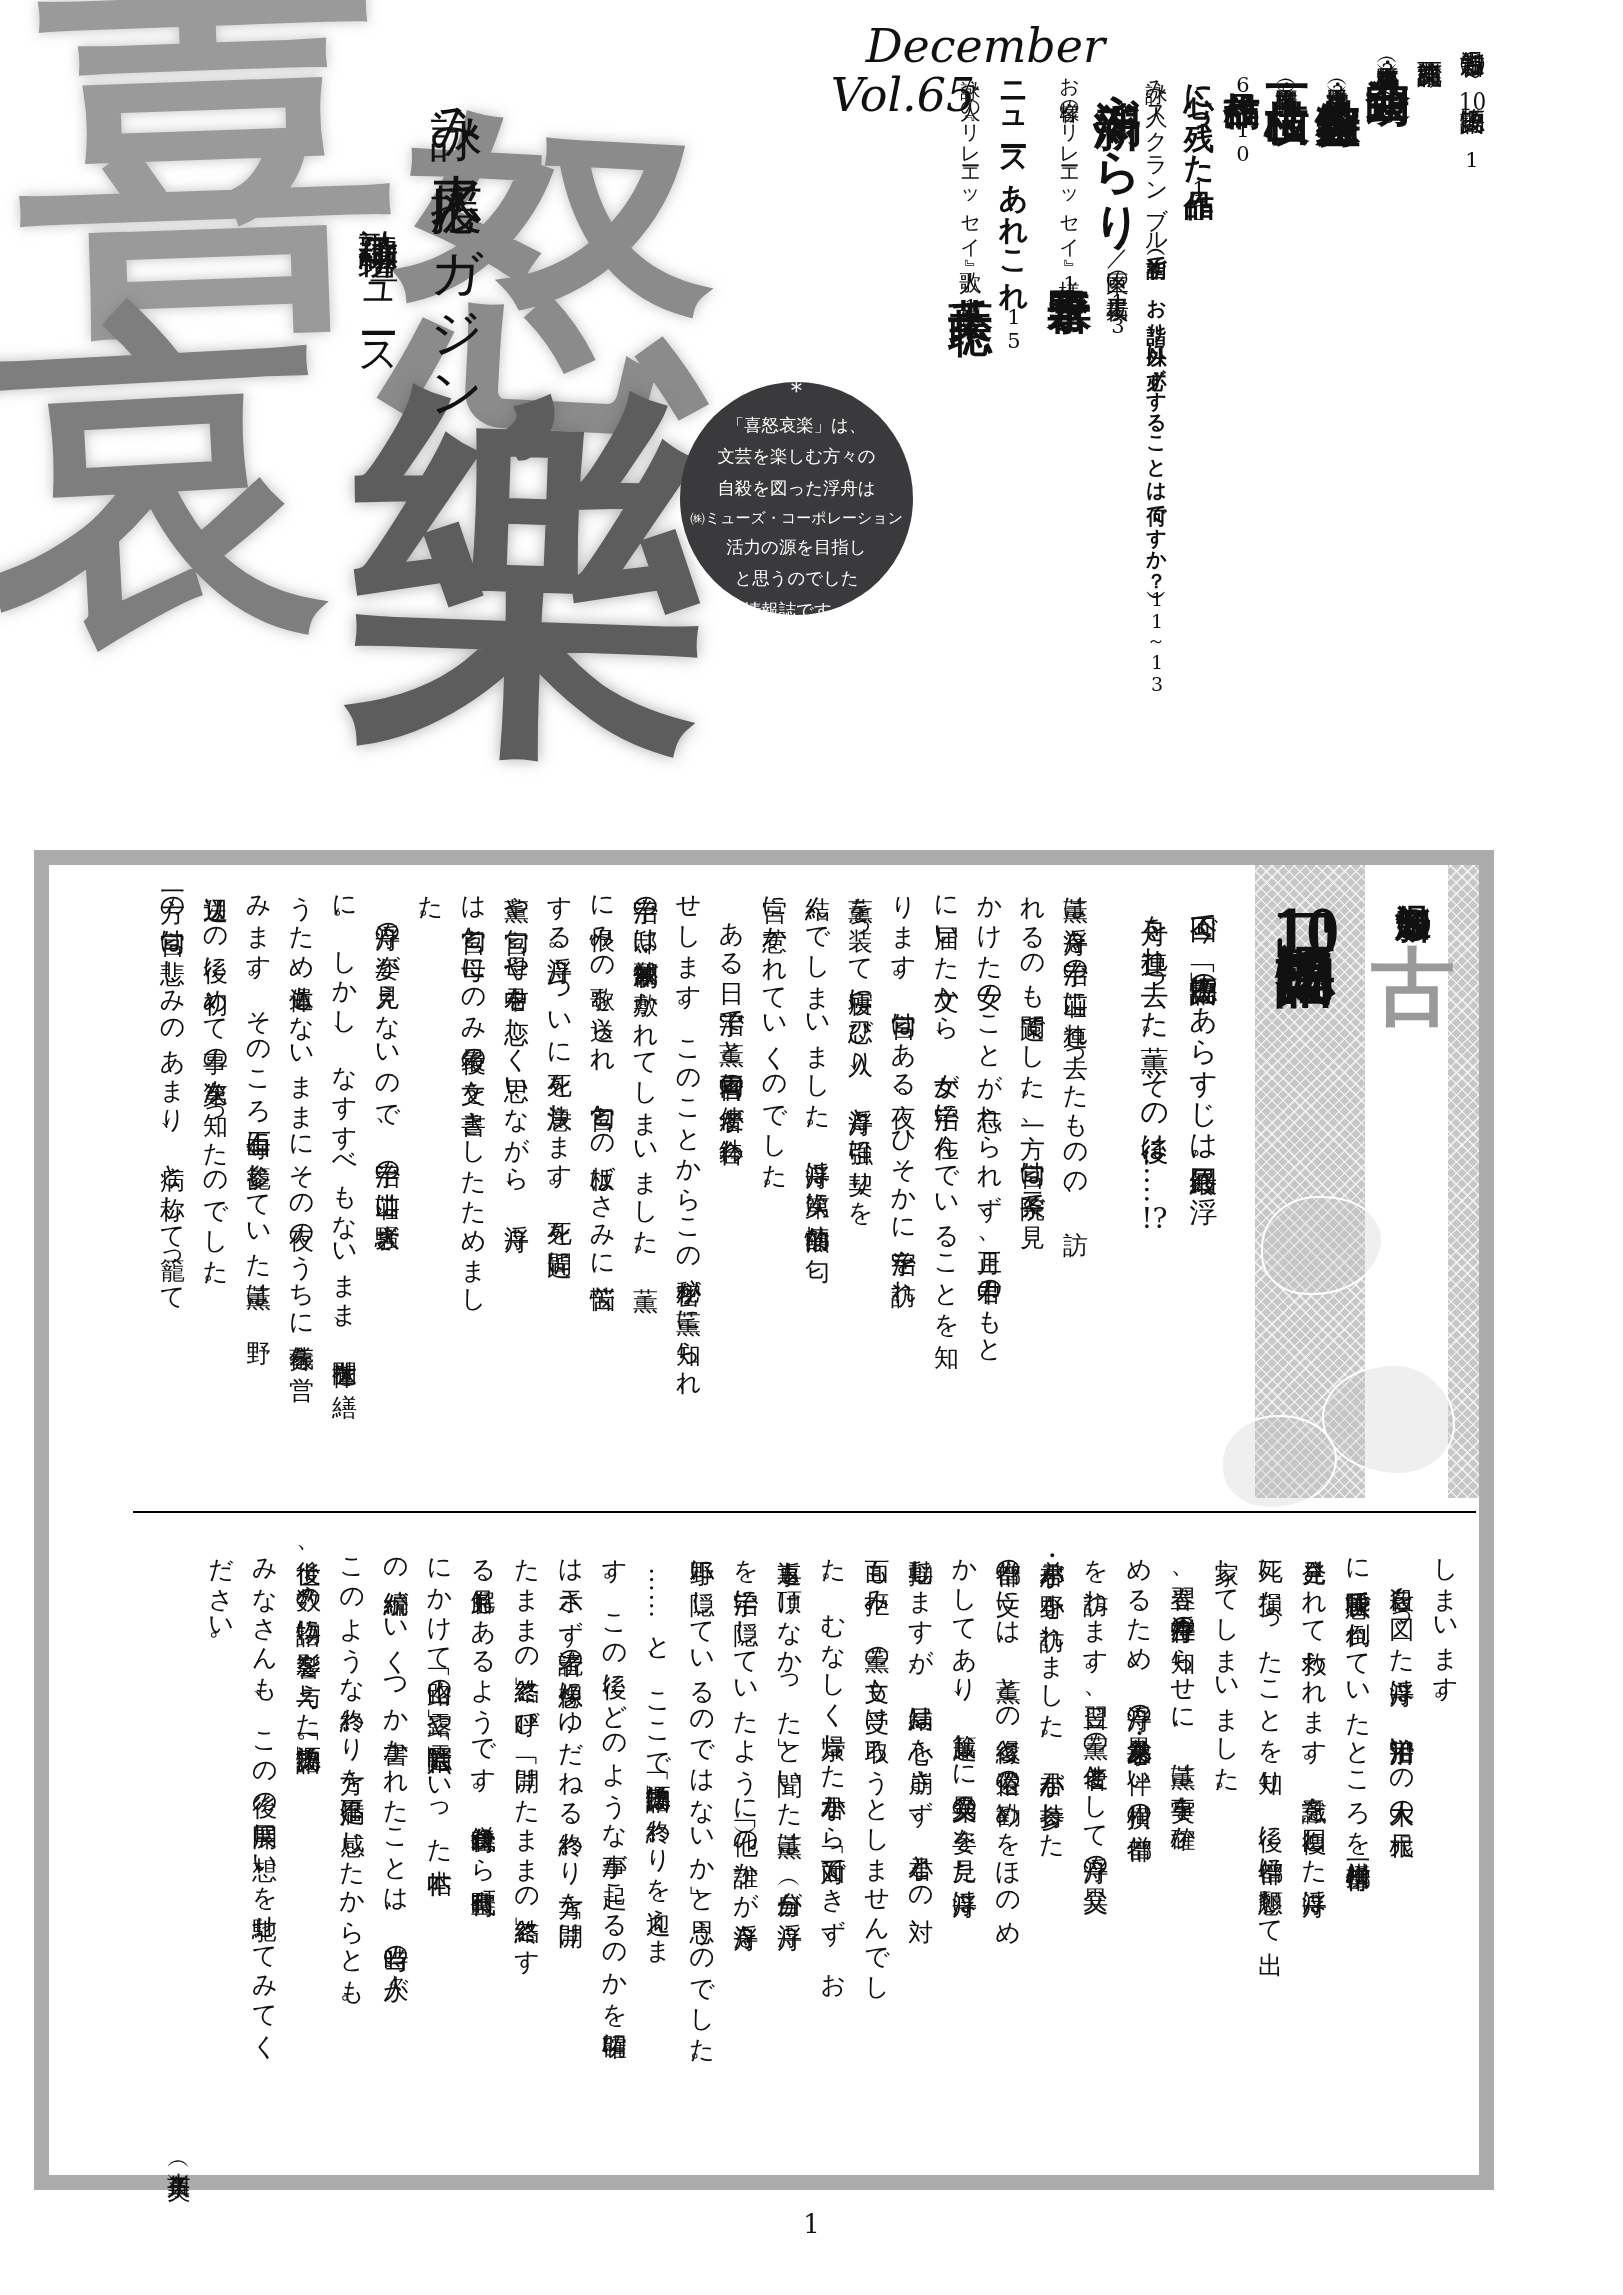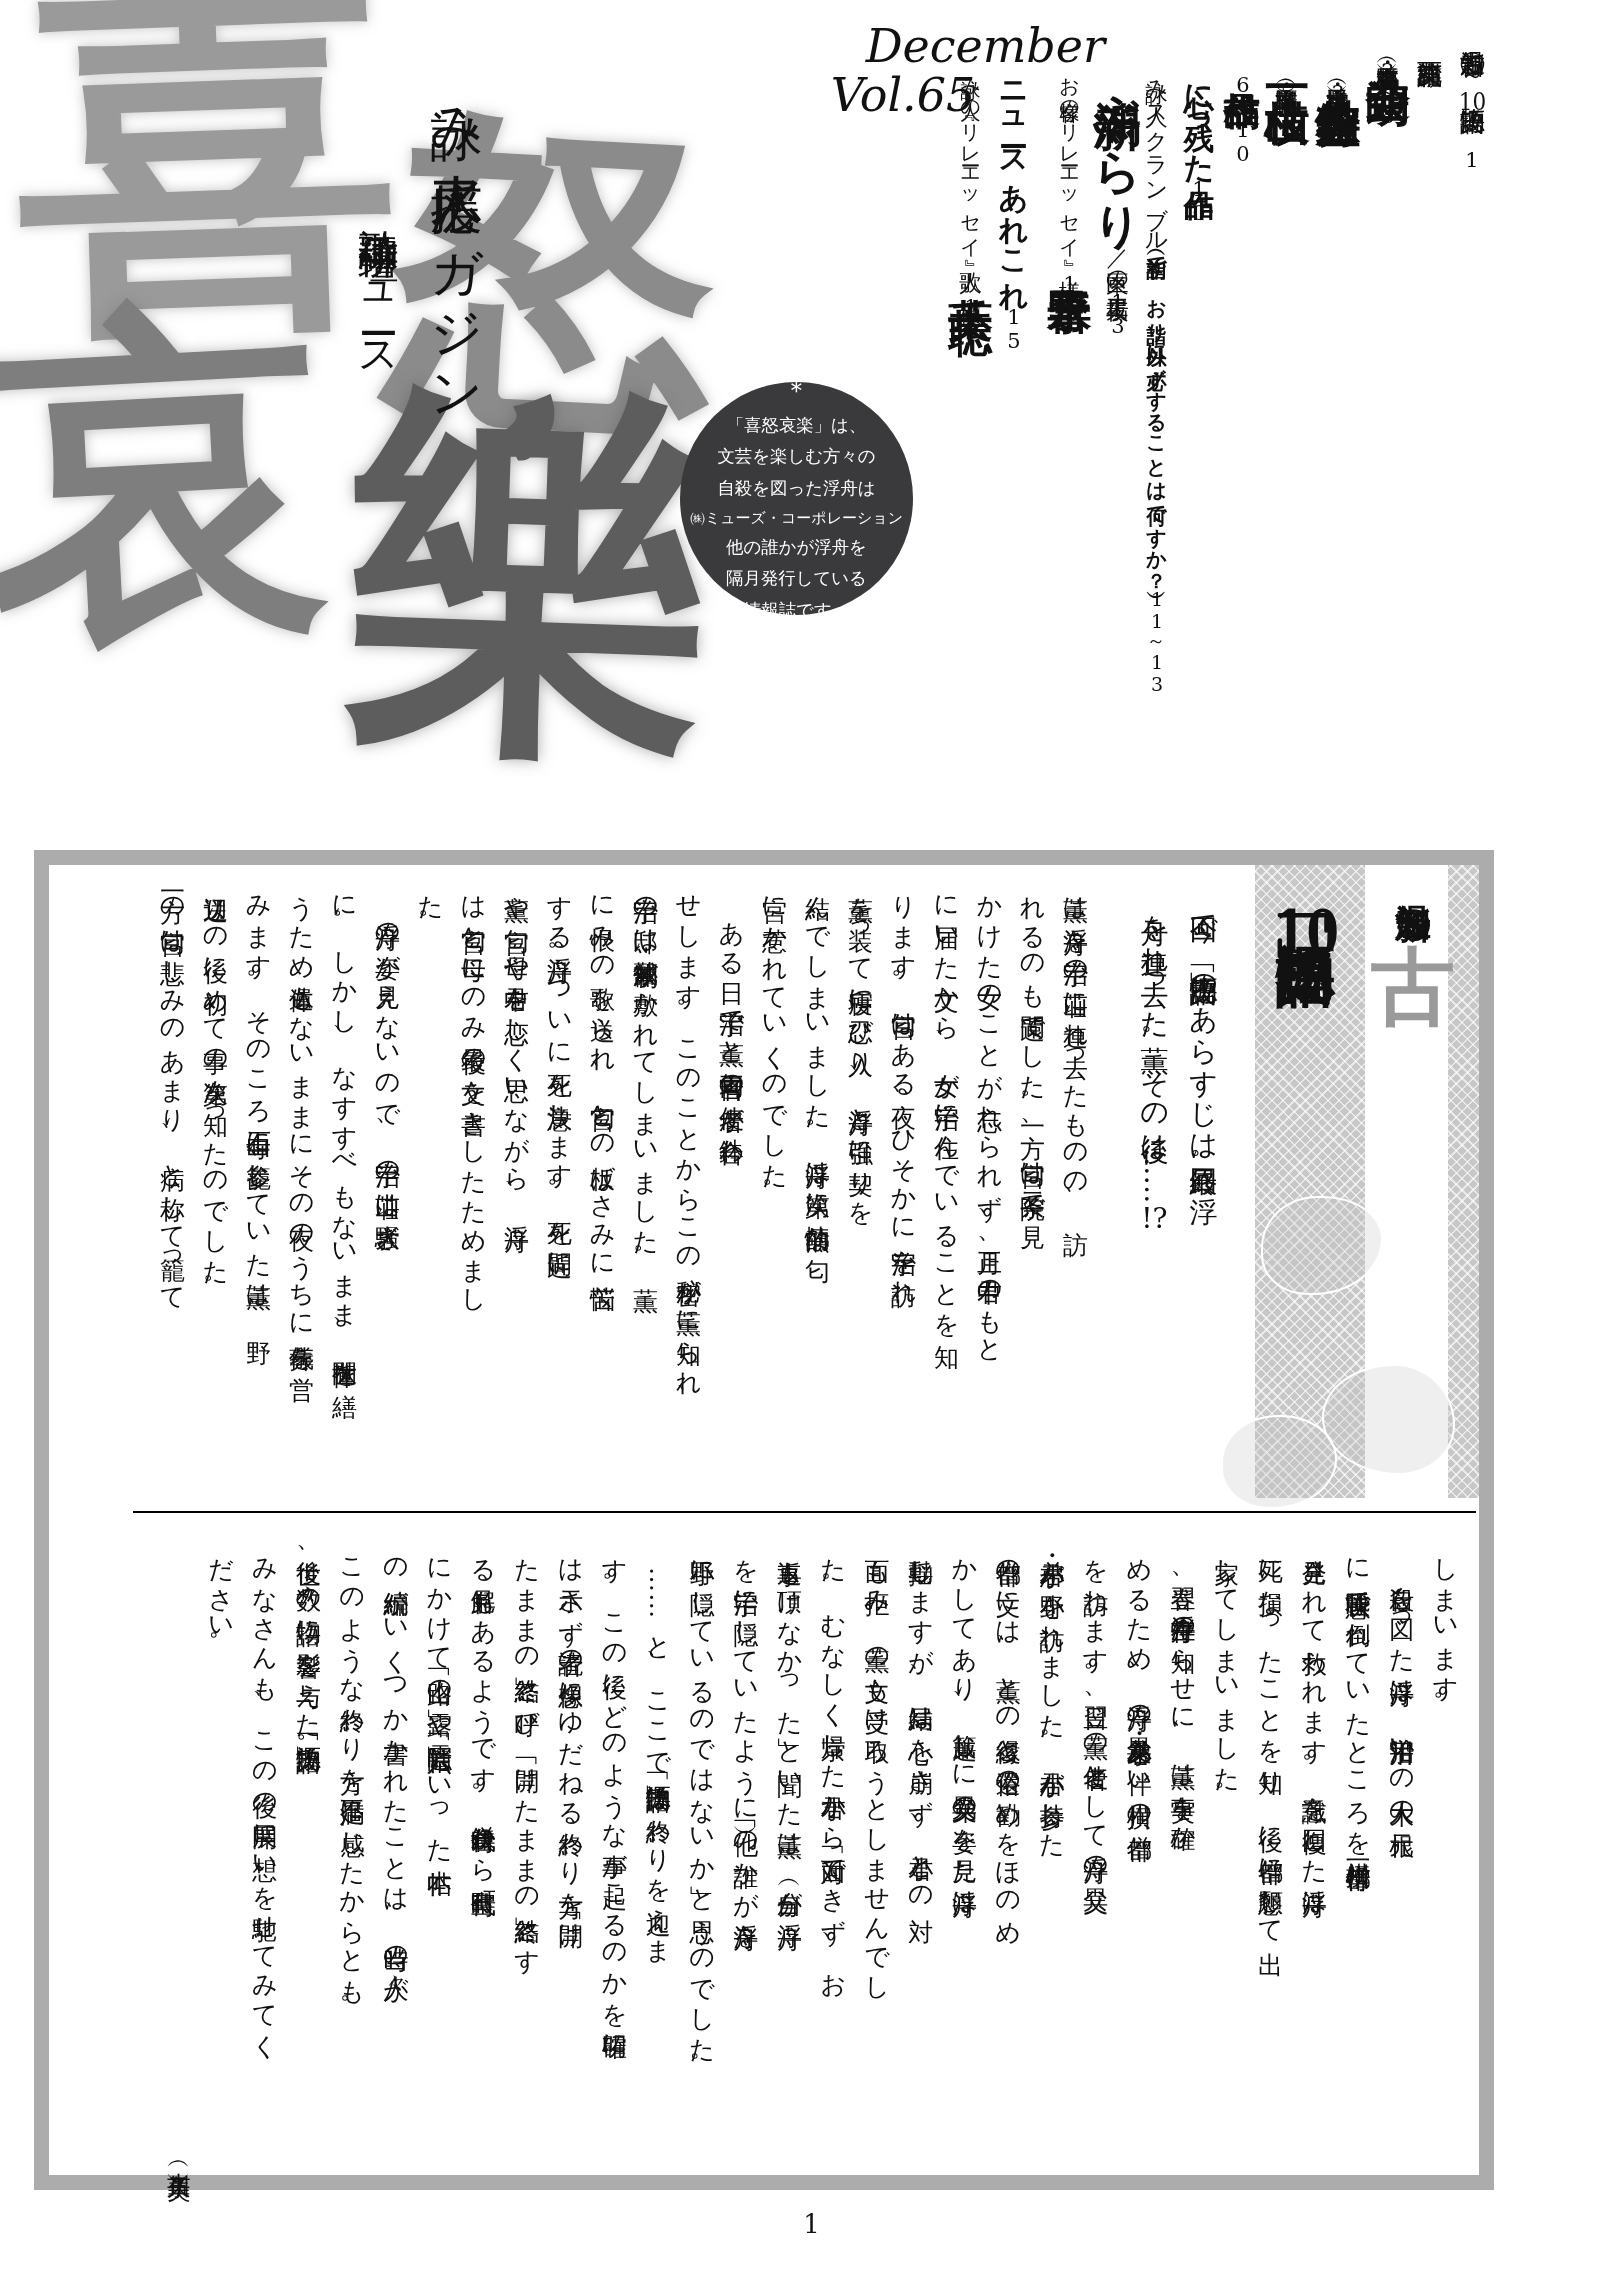--- a/index.html
+++ b/index.html
@@ -111,22 +111,22 @@
     <div class="w">December</div>
     <div class="vol">Vol.65</div>
   </div>
 
   <div class="abs badge">
     <div class="mark">＊</div>
     <div class="bl">「喜怒哀楽」は、</div>
     <div class="bl">文芸を楽しむ方々の</div>
     <div class="bl">自殺を図った浮舟は</div>
     <div class="bl small">㈱ミューズ・コーポレーション</div>
-    <div class="bl">他の誰かが浮舟を</div>
-    <div class="bl">隔月発行している</div>
+    <div class="bl">活力の源を目指し</div>
+    <div class="bl">と思うのでした</div>
     <div class="bl">情報誌です。</div>
   </div>
 
   <div class="toc-col v" style="left:1456px;top:31px;">
     <span class="t-lead">温古知新⑲</span><span class="t-lead t-gap">～源氏物語</span><span class="t-lead tcy">10</span><span class="t-lead">～</span><span class="t-pg upnum">1</span>
   </div>
 
   <div class="toc-col v" style="left:1413px;top:42px;">
     <span class="t-lead">笑顔礼讃西東</span>
   </div>

